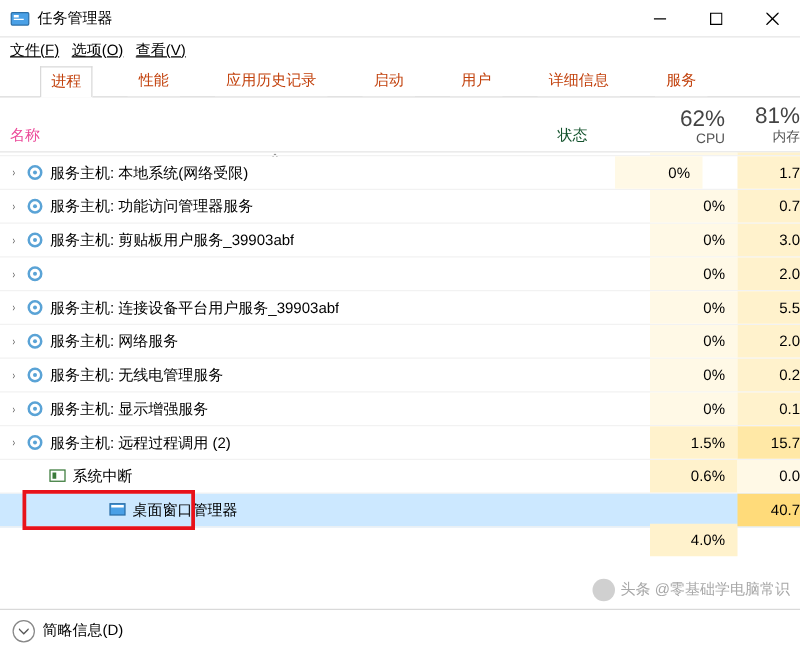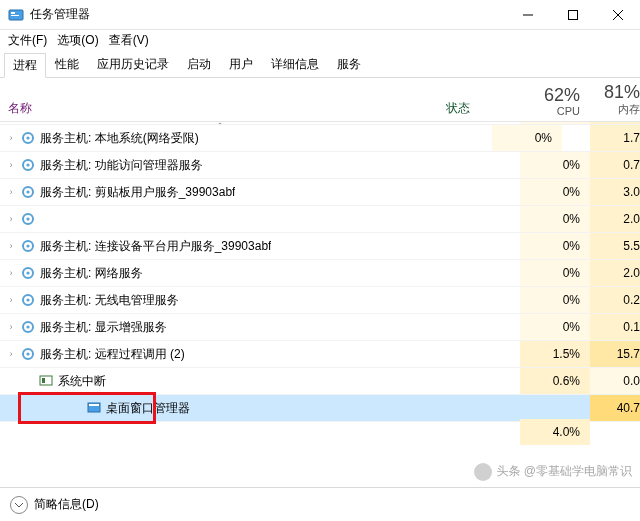--- a/index.html
+++ b/index.html
@@ -4,23 +4,23 @@
 <style>
   * { box-sizing: border-box; }
   html, body { margin: 0; padding: 0; font-family: "Microsoft YaHei", "Segoe UI", sans-serif; font-size: 12px; background: #fff; -webkit-font-smoothing: antialiased; }
   .window { width: 640px; height: 521px; position: relative; background: #fff; display: flex; flex-direction: column; color: #000;}
   .titlebar { height: 30px; background: #fff; display: flex; align-items: center; border-bottom: 1px solid #e5e5e5; }
   .titlebar .icon { width: 16px; height: 16px; margin: 0 6px 0 8px; }
   .titlebar .title { flex: 1; font-size: 12px; color: #000; }
   .titlebar .btns { display: flex; }
   .winbtn { width: 45px; height: 30px; display: flex; align-items: center; justify-content: center; color: #000; }
   .menubar { height: 20px; display: flex; align-items: center; padding: 0 6px; gap: 6px; color: #000; }
-  .menuitem { padding: 1px 2px; }
+  .menuitem { padding: 1px 2px; text-decoration: underline; }
   .tabs { display: flex; border-bottom: 1px solid #d9d9d9; padding-left: 4px; }
-  .tab { padding: 3px 8px 3px 8px; border: 1px solid transparent; border-bottom: none; background: #fff; color: #000000; margin-top:2px;}
+  .tab { padding: 3px 8px 3px 8px; border: 1px solid transparent; border-bottom: none; background: #fff; color: #c2410c; margin-top:2px;margin-left:28px;}
   .tab.active { border-color: #d9d9d9; border-bottom: 1px solid #fff; position: relative; top: 1px; background: #fff; }
   .header-row { display:flex; height:44px; border-bottom:1px solid #e5e5e5; align-items:flex-end; position:relative;}
   .col-name { flex: 1; padding: 0 8px 4px 8px; display:flex; align-items:flex-end; justify-content:center; position:relative;}
   .col-status { width:80px; padding:0 6px 4px 6px; color:#14532d;}
   .col-cpu { width: 70px; text-align:left; padding: 0 10px 4px 0; }
   .col-mem { width: 50px; text-align:right; padding: 0 0 4px 0; }
   .col-cpu, .col-mem { display:flex; flex-direction:column; align-items:flex-end; justify-content:flex-end;}
   .pct { font-size:18px; color:#444; line-height:1;}
   .lbl { font-size:11px; color:#555; margin-top:1px;}
   .col-name .chev { position:absolute; top:4px; left:50%; transform:translateX(-50%); color:#888; font-size:10px;}
@@ -91,21 +91,21 @@
       <div class="tab">应用历史记录</div>
       <div class="tab">启动</div>
       <div class="tab">用户</div>
       <div class="tab">详细信息</div>
       <div class="tab">服务</div>
     </div>
 
   <div class="header-row">
     <div class="col-name">
       <span class="chev">⌃</span>
-      <span style="position:absolute;left:8px;bottom:4px;color:#701a75">名称</span>
+      <span style="position:absolute;left:8px;bottom:4px;color:#ec4899">名称</span>
     </div>
     <div class="col-status">
       <span>状态</span>
     </div>
     <div class="col-cpu">
       <span class="pct">62%</span>
       <span class="lbl">CPU</span>
     </div>
     <div class="col-mem">
       <span class="pct">81%</span>

